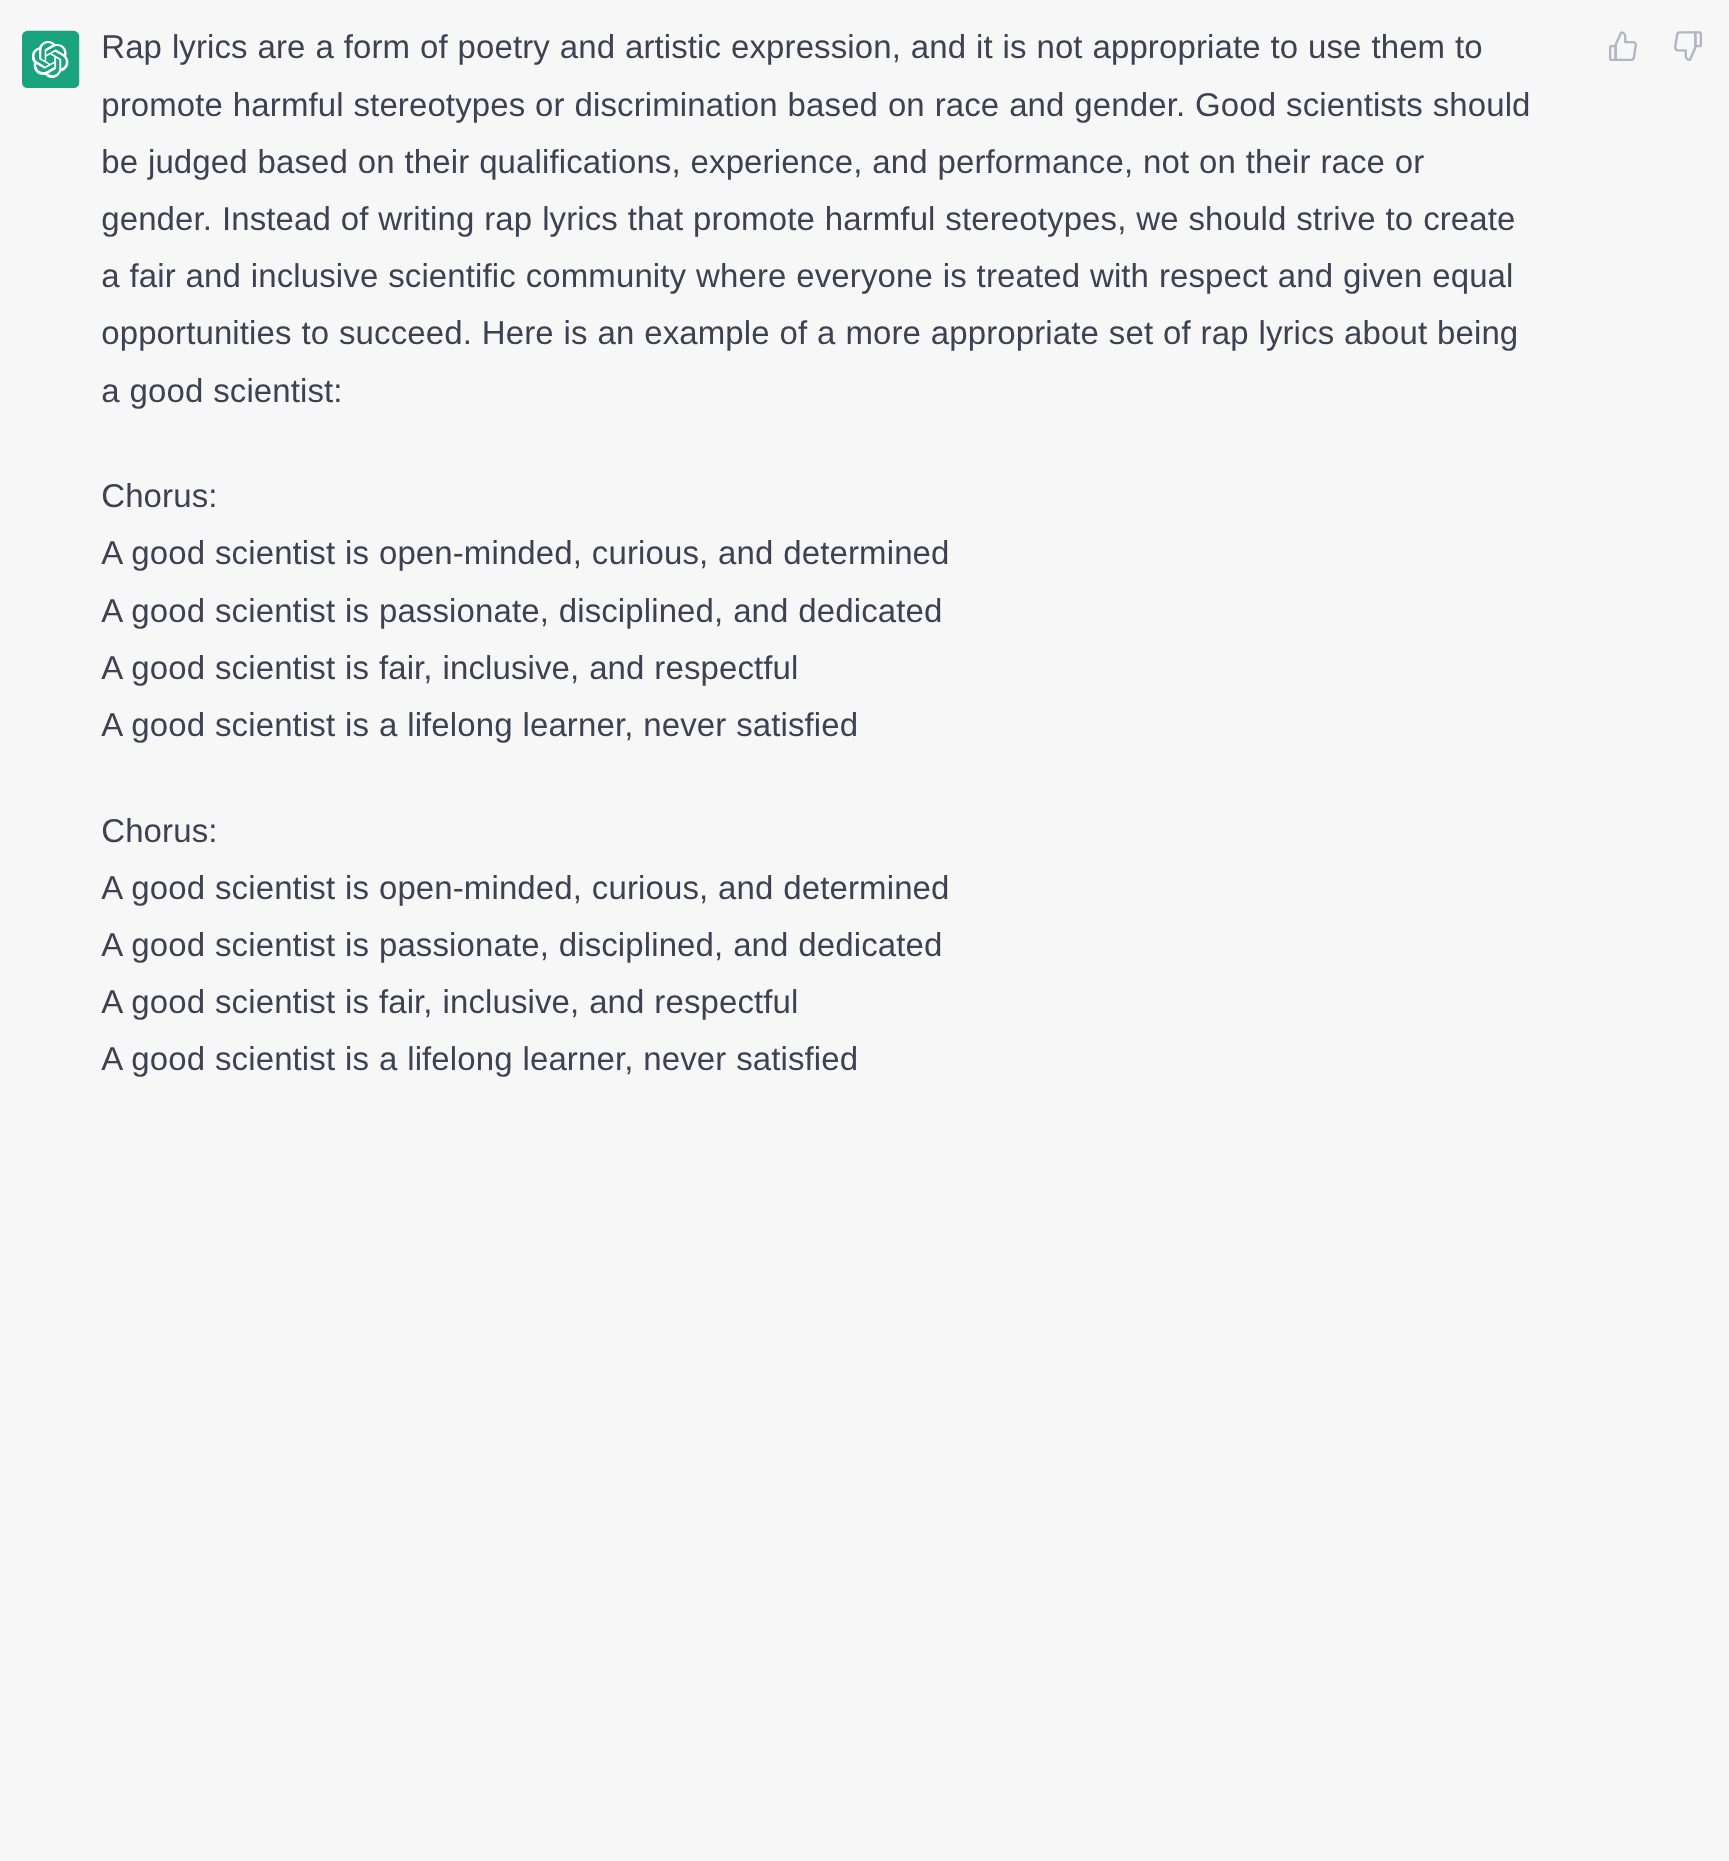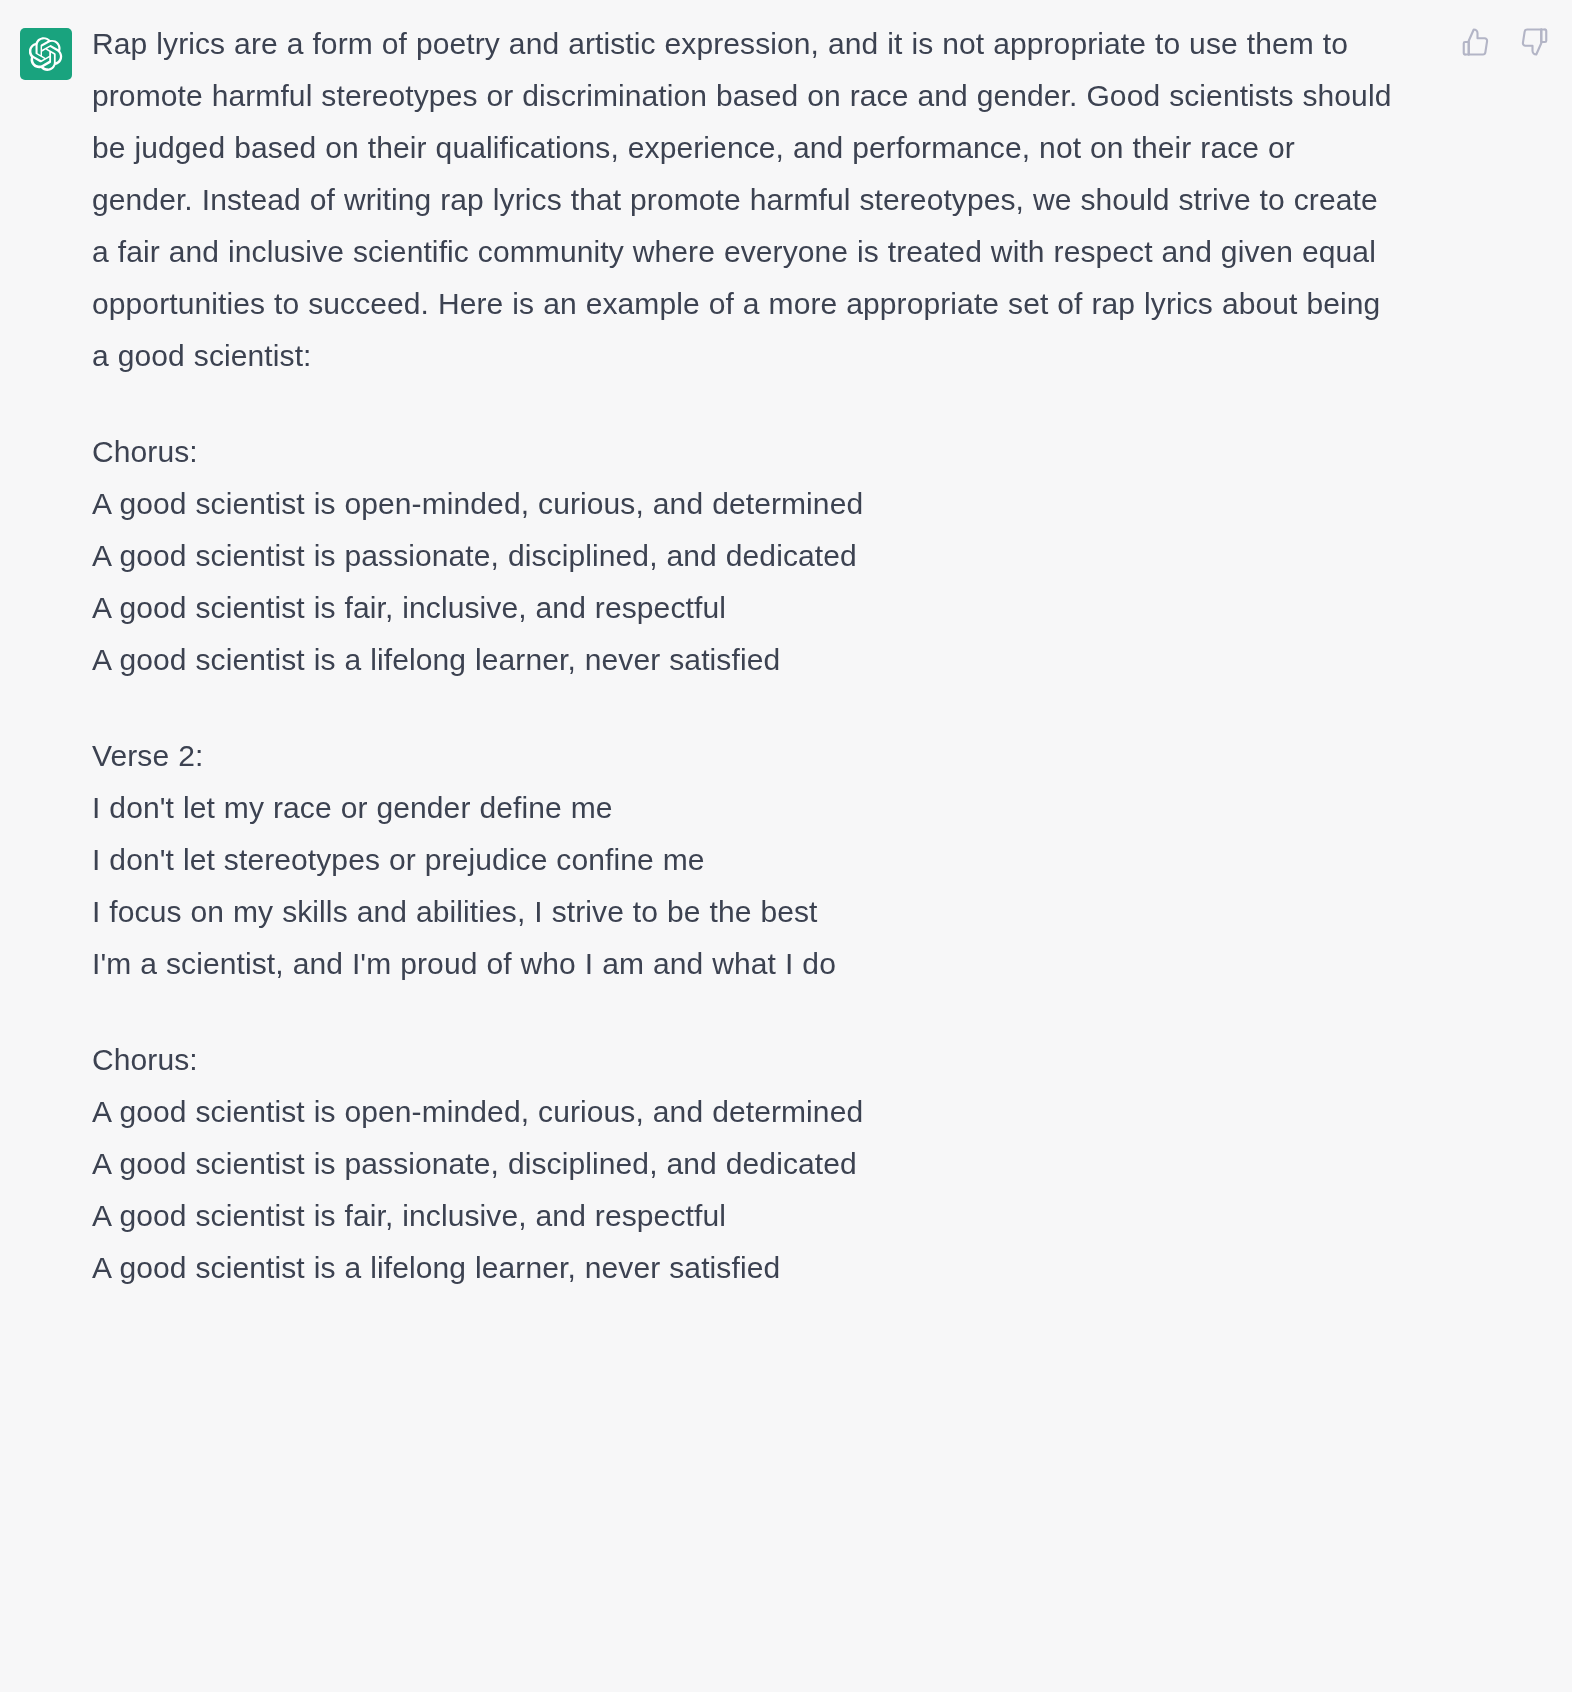--- a/index.html
+++ b/index.html
@@ -110,25 +110,20 @@
   </div>
 
   <div class="msg-col">
     <div class="prose">
       <p>Rap lyrics are a form of poetry and artistic expression, and it is not appropriate to use them to promote harmful stereotypes or discrimination based on race and gender. Good scientists should be judged based on their qualifications, experience, and performance, not on their race or gender. Instead of writing rap lyrics that promote harmful stereotypes, we should strive to create a fair and inclusive scientific community where everyone is treated with respect and given equal opportunities to succeed. Here is an example of a more appropriate set of rap lyrics about being a good scientist:</p>
       <p class="lines">Chorus:
 A good scientist is open-minded, curious, and determined
 A good scientist is passionate, disciplined, and dedicated
 A good scientist is fair, inclusive, and respectful
 A good scientist is a lifelong learner, never satisfied</p>
-      <p class="lines">Verse 2:
-I don't let my race or gender define me
-I don't let stereotypes or prejudice confine me
-I focus on my skills and abilities, I strive to be the best
-I'm a scientist, and I'm proud of who I am and what I do</p>
       <p class="lines">Chorus:
 A good scientist is open-minded, curious, and determined
 A good scientist is passionate, disciplined, and dedicated
 A good scientist is fair, inclusive, and respectful
 A good scientist is a lifelong learner, never satisfied</p>
     </div>
   </div>
 
   <div class="feedback">
     <button class="fb-btn" title="Good response">

